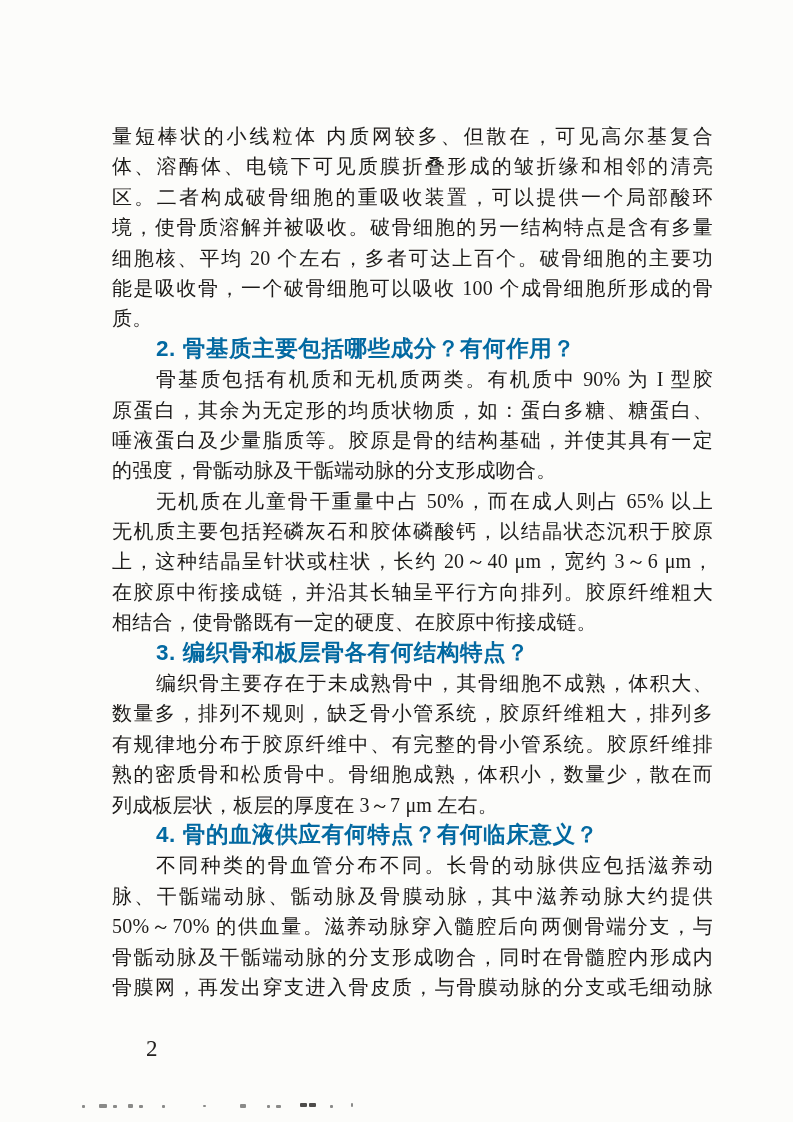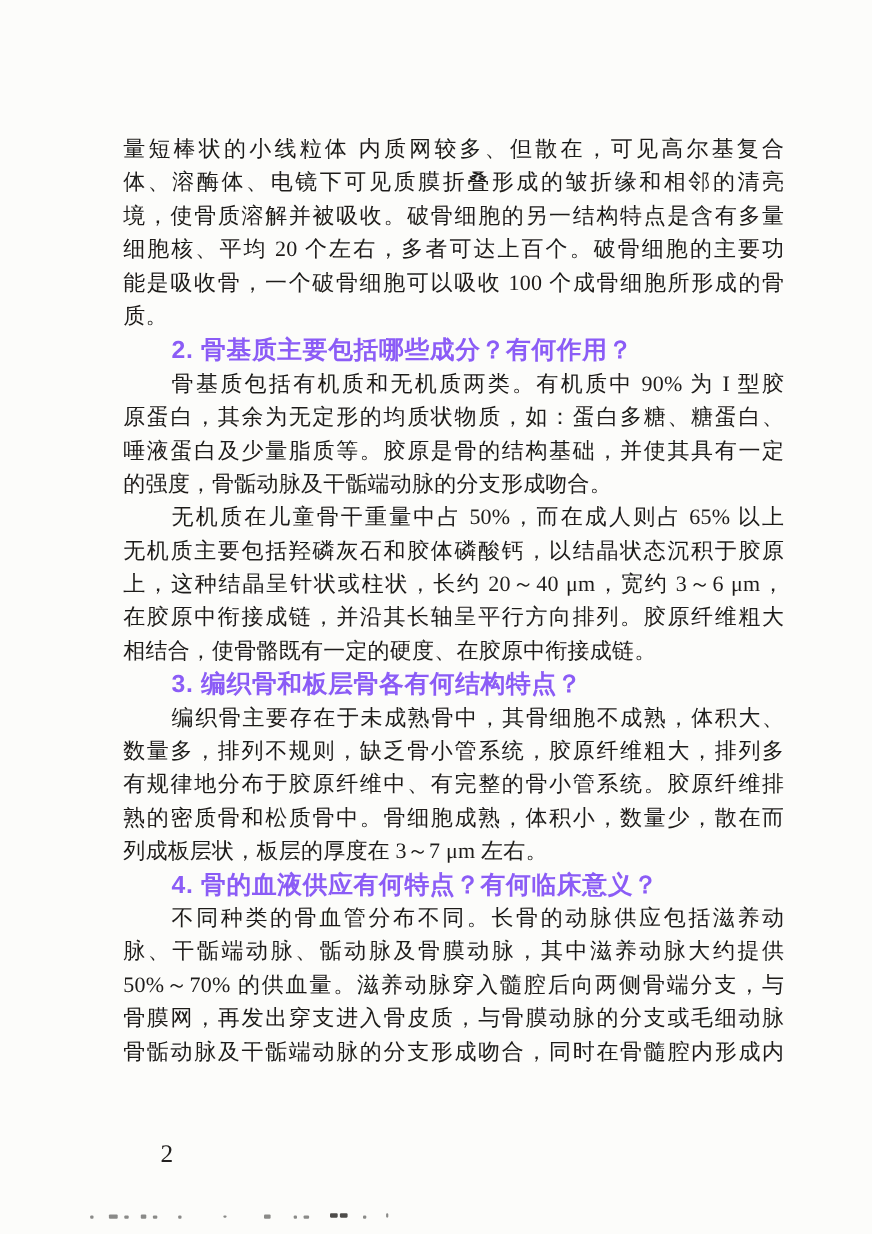--- a/index.html
+++ b/index.html
@@ -42,21 +42,21 @@
   .i {
     text-indent: 44px;
   }
   
   .h {
     font-family: "Liberation Sans", "DejaVu Sans", sans-serif;
     font-weight: 700;
     padding-left: 44px;
     font-size: 22.5px;
     letter-spacing: 0.6px;
-    color: #8b5cf6;
+    color: #0369a1;
   }
   .pageno {
     position: absolute;
     left: 146px;
     top: 1034px;
     height: 30px;
     line-height: 30px;
     font-size: 23px;
     color: #232120;
   }
@@ -79,20 +79,21 @@
 </style>
 </head>
 <body>
 
 <div class="scan-page">
 
   <div class="text-block">
 
     <div class="ln j">量短棒状的小线粒体 内质网较多、但散在，可见高尔基复合</div>
     <div class="ln j">体、溶酶体、电镜下可见质膜折叠形成的皱折缘和相邻的清亮</div>
+    <div class="ln j">区。二者构成破骨细胞的重吸收装置，可以提供一个局部酸环</div>
     <div class="ln j">境，使骨质溶解并被吸收。破骨细胞的另一结构特点是含有多量</div>
     <div class="ln j">细胞核、平均 20 个左右，多者可达上百个。破骨细胞的主要功</div>
     <div class="ln j">能是吸收骨，一个破骨细胞可以吸收 100 个成骨细胞所形成的骨</div>
     <div class="ln">质。</div>
 
     <div class="ln h">2. 骨基质主要包括哪些成分？有何作用？</div>
 
     <div class="ln j i">骨基质包括有机质和无机质两类。有机质中 90% 为 I 型胶</div>
     <div class="ln j">原蛋白，其余为无定形的均质状物质，如：蛋白多糖、糖蛋白、</div>
     <div class="ln j">唾液蛋白及少量脂质等。胶原是骨的结构基础，并使其具有一定</div>
@@ -110,22 +111,22 @@
     <div class="ln j">数量多，排列不规则，缺乏骨小管系统，胶原纤维粗大，排列多</div>
     <div class="ln j">有规律地分布于胶原纤维中、有完整的骨小管系统。胶原纤维排</div>
     <div class="ln j">熟的密质骨和松质骨中。骨细胞成熟，体积小，数量少，散在而</div>
     <div class="ln">列成板层状，板层的厚度在 3～7 μm 左右。</div>
 
     <div class="ln h">4. 骨的血液供应有何特点？有何临床意义？</div>
 
     <div class="ln j i">不同种类的骨血管分布不同。长骨的动脉供应包括滋养动</div>
     <div class="ln j">脉、干骺端动脉、骺动脉及骨膜动脉，其中滋养动脉大约提供</div>
     <div class="ln j">50%～70% 的供血量。滋养动脉穿入髓腔后向两侧骨端分支，与</div>
+    <div class="ln j">骨骺动脉及干骺端动脉的分支形成吻合，同时在骨髓腔内形成内</div>
     <div class="ln j">骨膜网，再发出穿支进入骨皮质，与骨膜动脉的分支或毛细动脉</div>
-    <div class="ln j">骨骺动脉及干骺端动脉的分支形成吻合，同时在骨髓腔内形成内</div>
   </div>
 
   <div class="pageno">2</div>
 
   <div class="scan-noise">
     <span style="left:82px;  top:1105px; width:3px; height:3px;"></span>
     <span style="left:99px;  top:1104px; width:8px; height:4px;"></span>
     <span style="left:113px; top:1105px; width:4px; height:3px;"></span>
     <span style="left:128px; top:1104px; width:5px; height:4px;"></span>
     <span style="left:139px; top:1105px; width:4px; height:3px;"></span>

